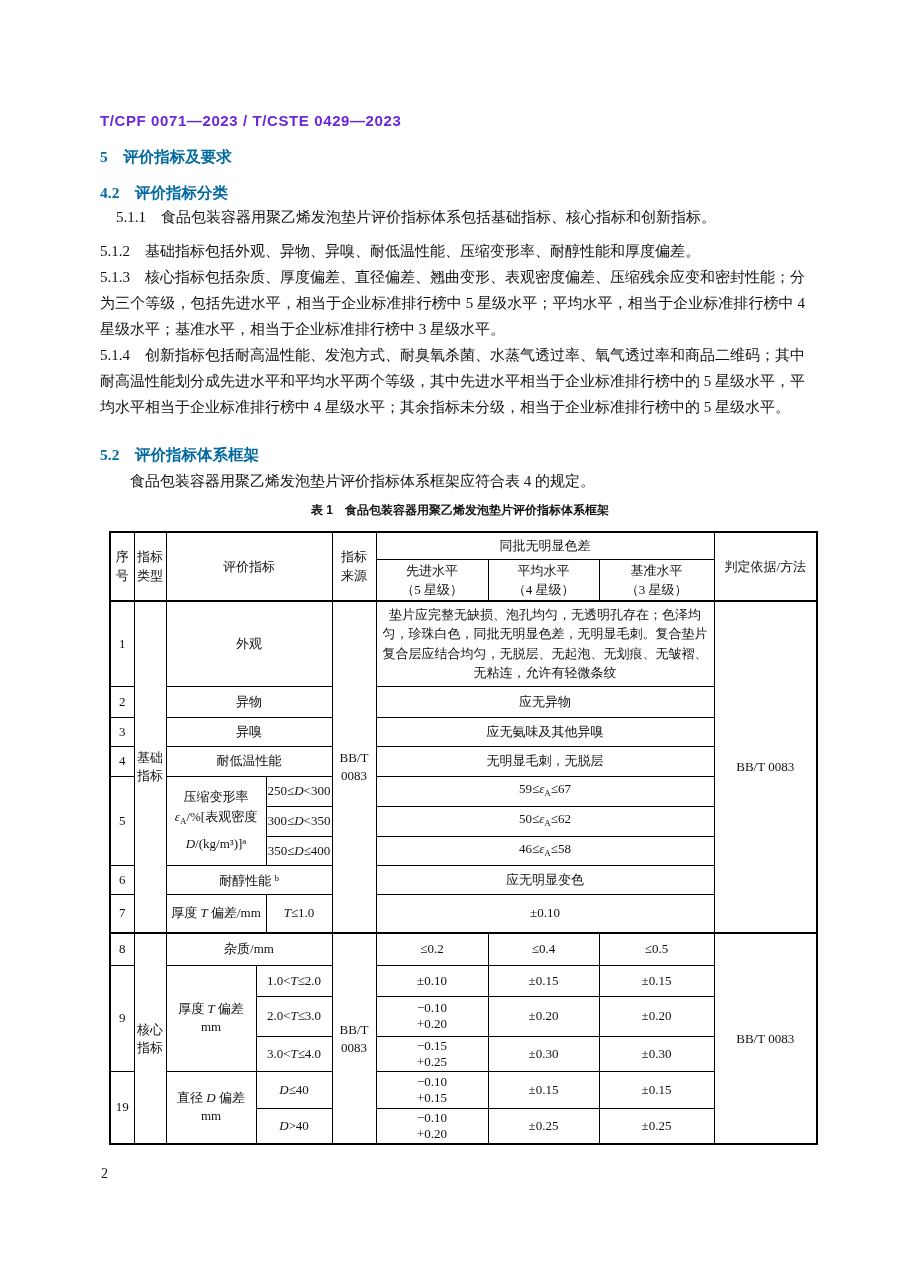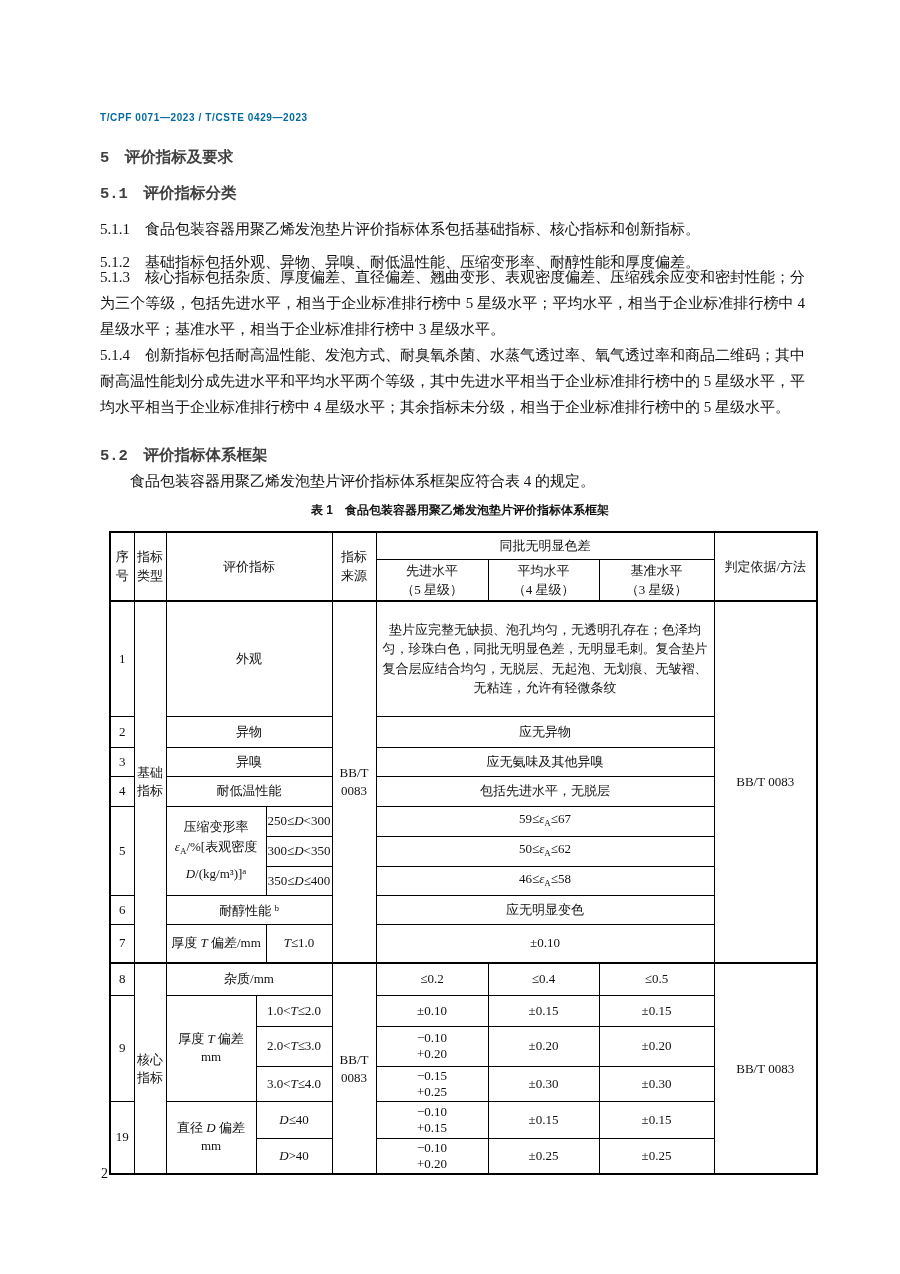--- a/index.html
+++ b/index.html
@@ -10,40 +10,40 @@
     color:#1a1a1a;
     font-family:"Liberation Serif","DejaVu Serif",serif;
     position:relative;
     overflow:hidden;
   }
   .abs { position:absolute; }
 
   .doc-code {
     left:100px; top:112px;
     font-family:"Liberation Sans","DejaVu Sans",sans-serif;
-    font-size:10px; font-weight:bold; letter-spacing:0.6px;
-    color:#0369a1;
+    font-size:15px; font-weight:bold; letter-spacing:0.6px;
+    color:#6d28d9;
   }
 
   .heading {
     left:100px; width:705px;
-    font-family:Liberation Mono, monospace;
-    font-weight:bold; font-size:15.5px; color:#404040;
+    font-family:Liberation Serif, serif;
+    font-weight:bold; font-size:15.5px; color:#0369a1;
   }
   .h5  { top:147px; }
   .h51 { top:183px; }
   .h52 { top:445px; }
 
   .para {
     left:100px; width:705px;
     font-size:15px; line-height:26px;
     text-align:justify; color:#111;
   }
-  .p511 { top:216px; }
-  .p512 { top:238px;margin-top:11px; }
+  .p511 { top:204px;margin-left:16px; }
+  .p512 { top:238px; }
   .p513 { top:264px; }
   .p514 { top:342px; }
   .p52i { top:468px; text-indent:2em; }
 
   .tbl-caption {
     left:105px; top:502px; width:710px;
     text-align:center;
     font-family:"Liberation Sans","DejaVu Sans",sans-serif;
     font-weight:bold; font-size:12px; color:#111;
   }
@@ -60,42 +60,42 @@
     font-size:13px; line-height:18px;
     padding:1px 2px;
     font-weight:normal;
     color:#111;
     overflow:hidden;
   }
   table.frame th { line-height:19px; }
   .bb2 { border-bottom-width:2px !important; }
   .cell-just {
     text-align:right;
-    padding:18px 6px !important;
+    padding:3px 6px !important;
     line-height:19.5px !important;
   }
   .cond { font-size:12.5px; padding:0 1px !important; }
   .twoline { line-height:16px !important; }
   .formula { line-height:20px !important; font-size:12.5px; }
   i { font-style:italic; }
   sub { font-size:9px; vertical-align:-3px; }
   sup { font-size:9px; vertical-align:4px; }
 
   .page-num {
     left:101px; top:1166px;
     font-size:14px; color:#111;
   }
 </style>
 </head>
 <body>
 
 <div class="abs doc-code">T/CPF 0071—2023 / T/CSTE 0429—2023</div>
 
 <div class="abs heading h5">5　评价指标及要求</div>
-<div class="abs heading h51">5.1　评价指标分类</div>
+<div class="abs heading h51">4.2　评价指标分类</div>
 <div class="abs para p511">5.1.1　食品包装容器用聚乙烯发泡垫片评价指标体系包括基础指标、核心指标和创新指标。</div>
 <div class="abs para p512">5.1.2　基础指标包括外观、异物、异嗅、耐低温性能、压缩变形率、耐醇性能和厚度偏差。</div>
 <div class="abs para p513">5.1.3　核心指标包括杂质、厚度偏差、直径偏差、翘曲变形、表观密度偏差、压缩残余应变和密封性能；分为三个等级，包括先进水平，相当于企业标准排行榜中 5 星级水平；平均水平，相当于企业标准排行榜中 4 星级水平；基准水平，相当于企业标准排行榜中 3 星级水平。</div>
 <div class="abs para p514">5.1.4　创新指标包括耐高温性能、发泡方式、耐臭氧杀菌、水蒸气透过率、氧气透过率和商品二维码；其中耐高温性能划分成先进水平和平均水平两个等级，其中先进水平相当于企业标准排行榜中的 5 星级水平，平均水平相当于企业标准排行榜中 4 星级水平；其余指标未分级，相当于企业标准排行榜中的 5 星级水平。</div>
 <div class="abs heading h52">5.2　评价指标体系框架</div>
 <div class="abs para p52i">食品包装容器用聚乙烯发泡垫片评价指标体系框架应符合表 4 的规定。</div>
 
 <div class="abs tbl-caption">表 1　食品包装容器用聚乙烯发泡垫片评价指标体系框架</div>
 
 <table class="frame">
@@ -144,21 +144,21 @@
 
   <tr style="height:29px">
     <td>3</td>
     <td colspan="3">异嗅</td>
     <td colspan="3">应无氨味及其他异嗅</td>
   </tr>
 
   <tr style="height:30px">
     <td>4</td>
     <td colspan="3">耐低温性能</td>
-    <td colspan="3">包括先进水平，无脱层</td>
+    <td colspan="3">无明显毛刺，无脱层</td>
   </tr>
 
   <tr style="height:30px">
     <td rowspan="3">5</td>
     <td rowspan="3" colspan="2" class="formula">压缩变形率<br><i>ε</i><sub>A</sub>/%[表观密度<br><i>D</i>/(kg/m³)]<sup>a</sup></td>
     <td class="cond">250≤<i>D</i>&lt;300</td>
     <td colspan="3">59≤<i>ε</i><sub>A</sub>≤67</td>
   </tr>
   <tr style="height:30px">
     <td class="cond">300≤<i>D</i>&lt;350</td>

